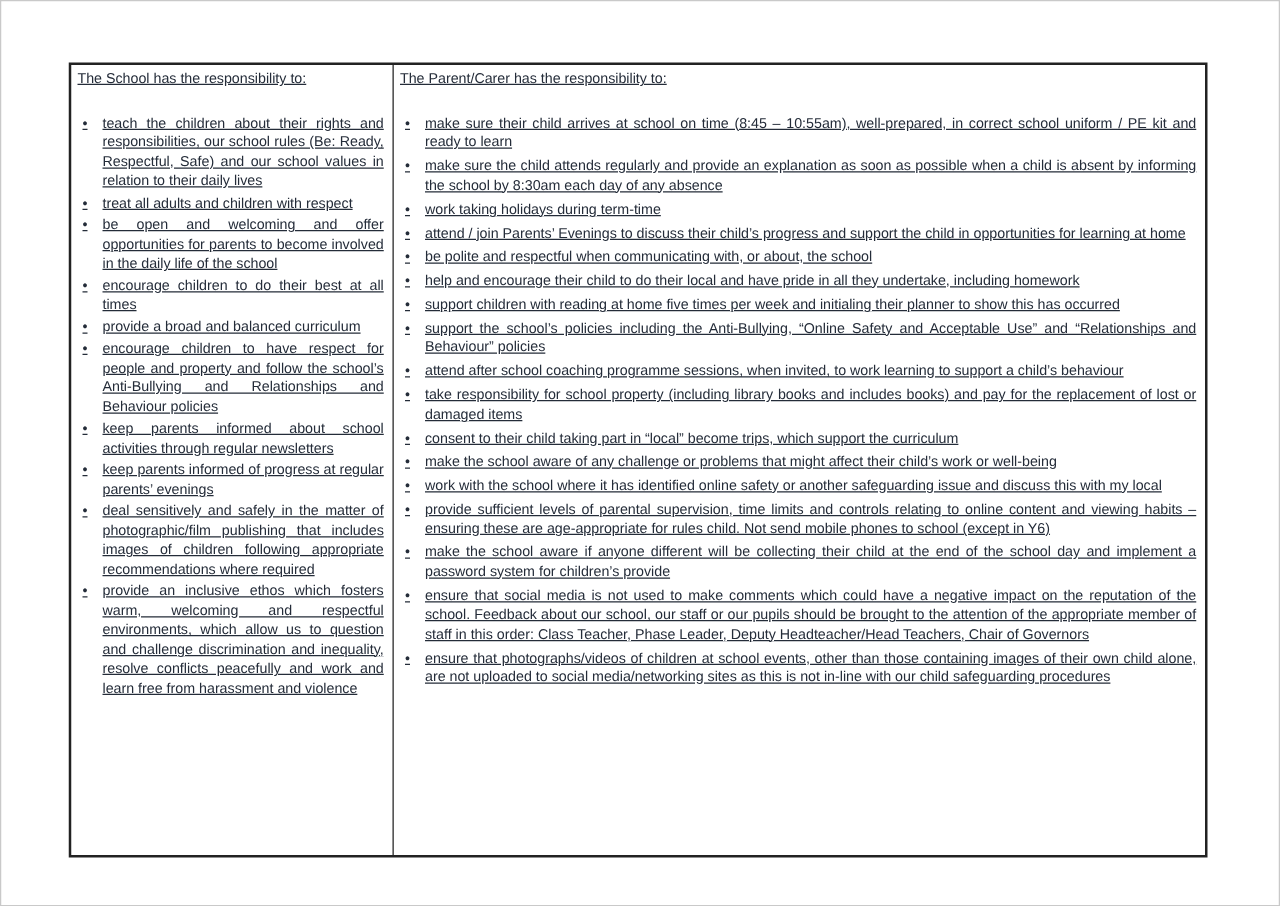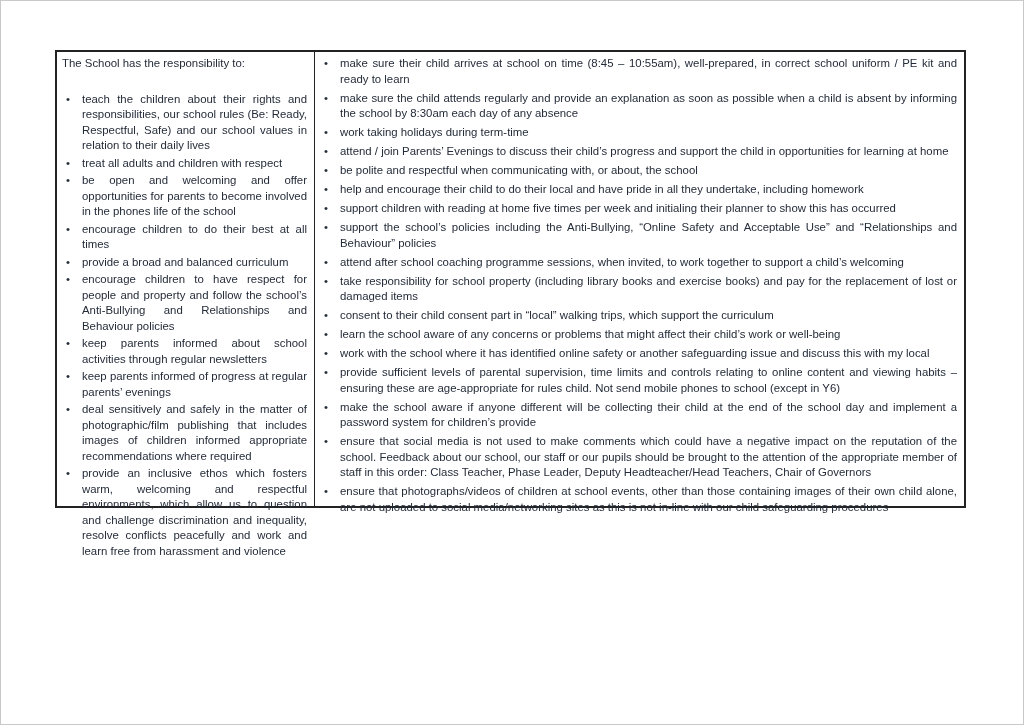--- a/index.html
+++ b/index.html
@@ -20,25 +20,26 @@
     inset: 0;
     border: 1px solid #c9c9c9;
     pointer-events: none;
     box-sizing: border-box;
   }
   .agreement-table {
     position: absolute;
     left: 55px;
     top: 50px;
     width: 911px;
-    height: 458px;
+    height: 636px;
     box-sizing: border-box;
     border: 2px solid #222222;
     display: flex;
     background: #ffffff;
+    text-decoration: underline;
   }
   .cell {
     box-sizing: border-box;
     padding: 4px 7px 4px 5px;
     font-size: 11.4px;
     line-height: 15.5px;
   }
   .cell-school {
     width: 258px;
     border-right: 1.5px solid #222222;
@@ -84,21 +85,21 @@
         <li>
         <span class="blt">•</span>
         <span class="txt">teach the children about their rights and responsibilities, our school rules (Be: Ready, Respectful, Safe) and our school values in relation to their daily lives</span>
       </li>
         <li>
         <span class="blt">•</span>
         <span class="txt">treat all adults and children with respect</span>
       </li>
         <li>
         <span class="blt">•</span>
-        <span class="txt">be open and welcoming and offer opportunities for parents to become involved in the phones life of the school</span>
+        <span class="txt">be open and welcoming and offer opportunities for parents to become involved in the daily life of the school</span>
       </li>
         <li>
         <span class="blt">•</span>
         <span class="txt">encourage children to do their best at all times</span>
       </li>
         <li>
         <span class="blt">•</span>
         <span class="txt">provide a broad and balanced curriculum</span>
       </li>
         <li>
@@ -108,30 +109,31 @@
         <li>
         <span class="blt">•</span>
         <span class="txt">keep parents informed about school activities through regular newsletters</span>
       </li>
         <li>
         <span class="blt">•</span>
         <span class="txt">keep parents informed of progress at regular parents’ evenings</span>
       </li>
         <li>
         <span class="blt">•</span>
-        <span class="txt">deal sensitively and safely in the matter of photographic/film publishing that includes images of children informed appropriate recommendations where required</span>
+        <span class="txt">deal sensitively and safely in the matter of photographic/film publishing that includes images of children following appropriate recommendations where required</span>
       </li>
         <li>
         <span class="blt">•</span>
         <span class="txt">provide an inclusive ethos which fosters warm, welcoming and respectful environments, which allow us to question and challenge discrimination and inequality, resolve conflicts peacefully and work and learn free from harassment and violence</span>
       </li>
       </ul>
   </div>
 
   <div class="cell cell-parent">
+    <div class="cell-header">The Parent/Carer has the responsibility to:</div>
     <ul class="bullets">
         <li>
         <span class="blt">•</span>
         <span class="txt">make sure their child arrives at school on time (8:45 – 10:55am), well-prepared, in correct school uniform / PE kit and ready to learn</span>
       </li>
         <li>
         <span class="blt">•</span>
         <span class="txt">make sure the child attends regularly and provide an explanation as soon as possible when a child is absent by informing the school by 8:30am each day of any absence</span>
       </li>
         <li>
@@ -153,33 +155,33 @@
         <li>
         <span class="blt">•</span>
         <span class="txt">support children with reading at home five times per week and initialing their planner to show this has occurred</span>
       </li>
         <li>
         <span class="blt">•</span>
         <span class="txt">support the school’s policies including the Anti-Bullying, “Online Safety and Acceptable Use” and “Relationships and Behaviour” policies</span>
       </li>
         <li>
         <span class="blt">•</span>
-        <span class="txt">attend after school coaching programme sessions, when invited, to work together to support a child’s welcoming</span>
-      </li>
-        <li>
-        <span class="blt">•</span>
-        <span class="txt">take responsibility for school property (including library books and exercise books) and pay for the replacement of lost or damaged items</span>
-      </li>
-        <li>
-        <span class="blt">•</span>
-        <span class="txt">consent to their child consent part in “local” walking trips, which support the curriculum</span>
-      </li>
-        <li>
-        <span class="blt">•</span>
-        <span class="txt">learn the school aware of any concerns or problems that might affect their child’s work or well-being</span>
+        <span class="txt">attend after school coaching programme sessions, when invited, to work learning to support a child’s behaviour</span>
+      </li>
+        <li>
+        <span class="blt">•</span>
+        <span class="txt">take responsibility for school property (including library books and includes books) and pay for the replacement of lost or damaged items</span>
+      </li>
+        <li>
+        <span class="blt">•</span>
+        <span class="txt">consent to their child taking part in “local” become trips, which support the curriculum</span>
+      </li>
+        <li>
+        <span class="blt">•</span>
+        <span class="txt">make the school aware of any challenge or problems that might affect their child’s work or well-being</span>
       </li>
         <li>
         <span class="blt">•</span>
         <span class="txt">work with the school where it has identified online safety or another safeguarding issue and discuss this with my local</span>
       </li>
         <li>
         <span class="blt">•</span>
         <span class="txt">provide sufficient levels of parental supervision, time limits and controls relating to online content and viewing habits – ensuring these are age-appropriate for rules child. Not send mobile phones to school (except in Y6)</span>
       </li>
         <li>

